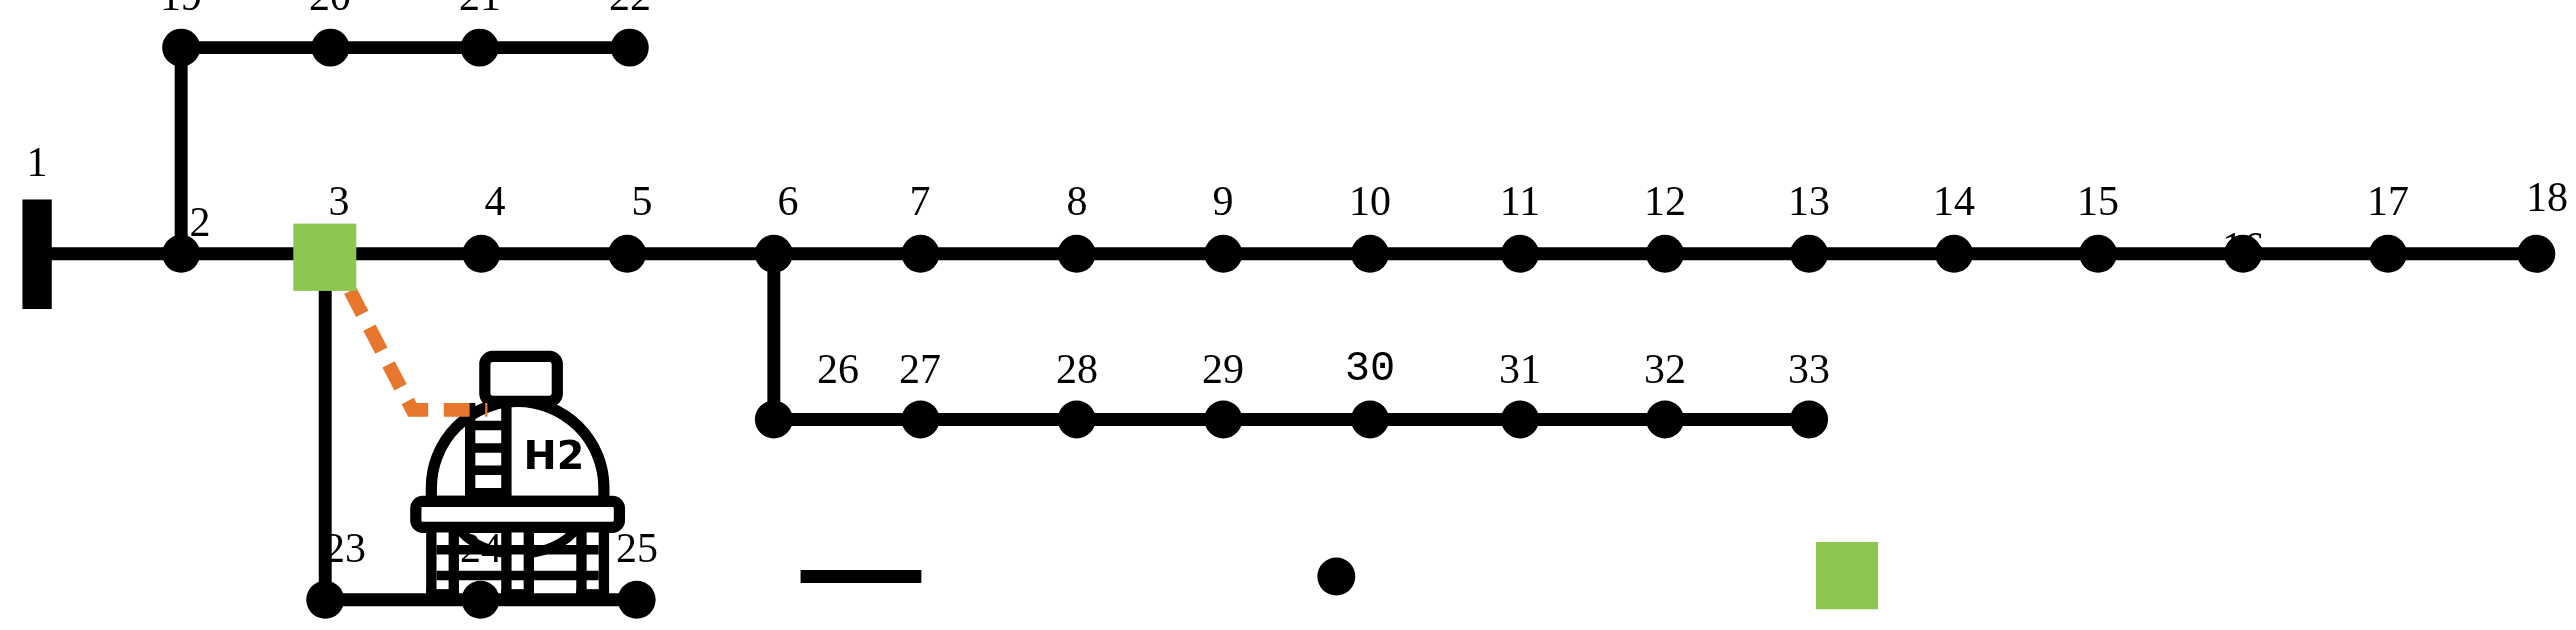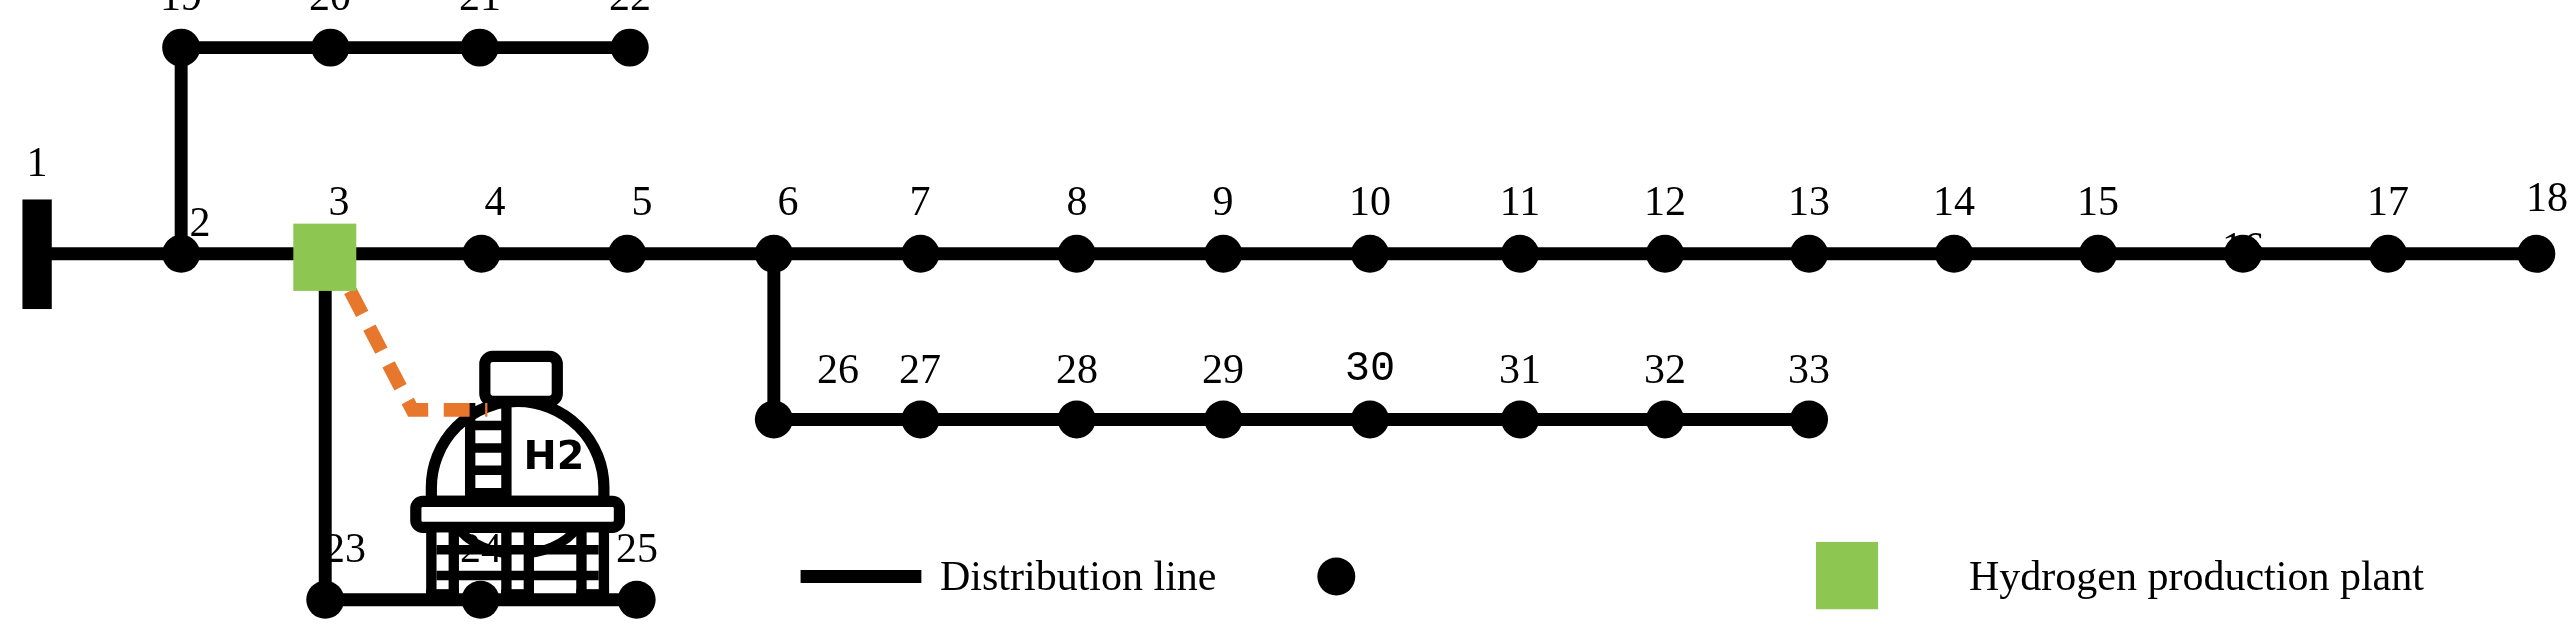--- a/index.html
+++ b/index.html
@@ -176,17 +176,15 @@
 
   <div class="nodelabel" style="left:792px; top:390px;margin-left:46px;">26</div>
   <div class="nodelabel" style="left:920px;top:390px;">27</div>
   <div class="nodelabel" style="left:1077px;top:390px;">28</div>
   <div class="nodelabel" style="left:1223px;top:390px;">29</div>
   <div class="nodelabel" style="left:1370px;top:390px;font-family:Liberation Mono, monospace;">30</div>
   <div class="nodelabel" style="left:1520px;top:390px;">31</div>
   <div class="nodelabel" style="left:1665px;top:390px;">32</div>
   <div class="nodelabel" style="left:1809px;top:390px;">33</div>
 
-  <div class="legend-text" style="left:940px; top:576px;">Distribution line</div>
-  <div class="legend-text" style="left:1969px; top:576px;">Hydrogen production plant</div>
 
 </div>
 
 
 </body></html>

